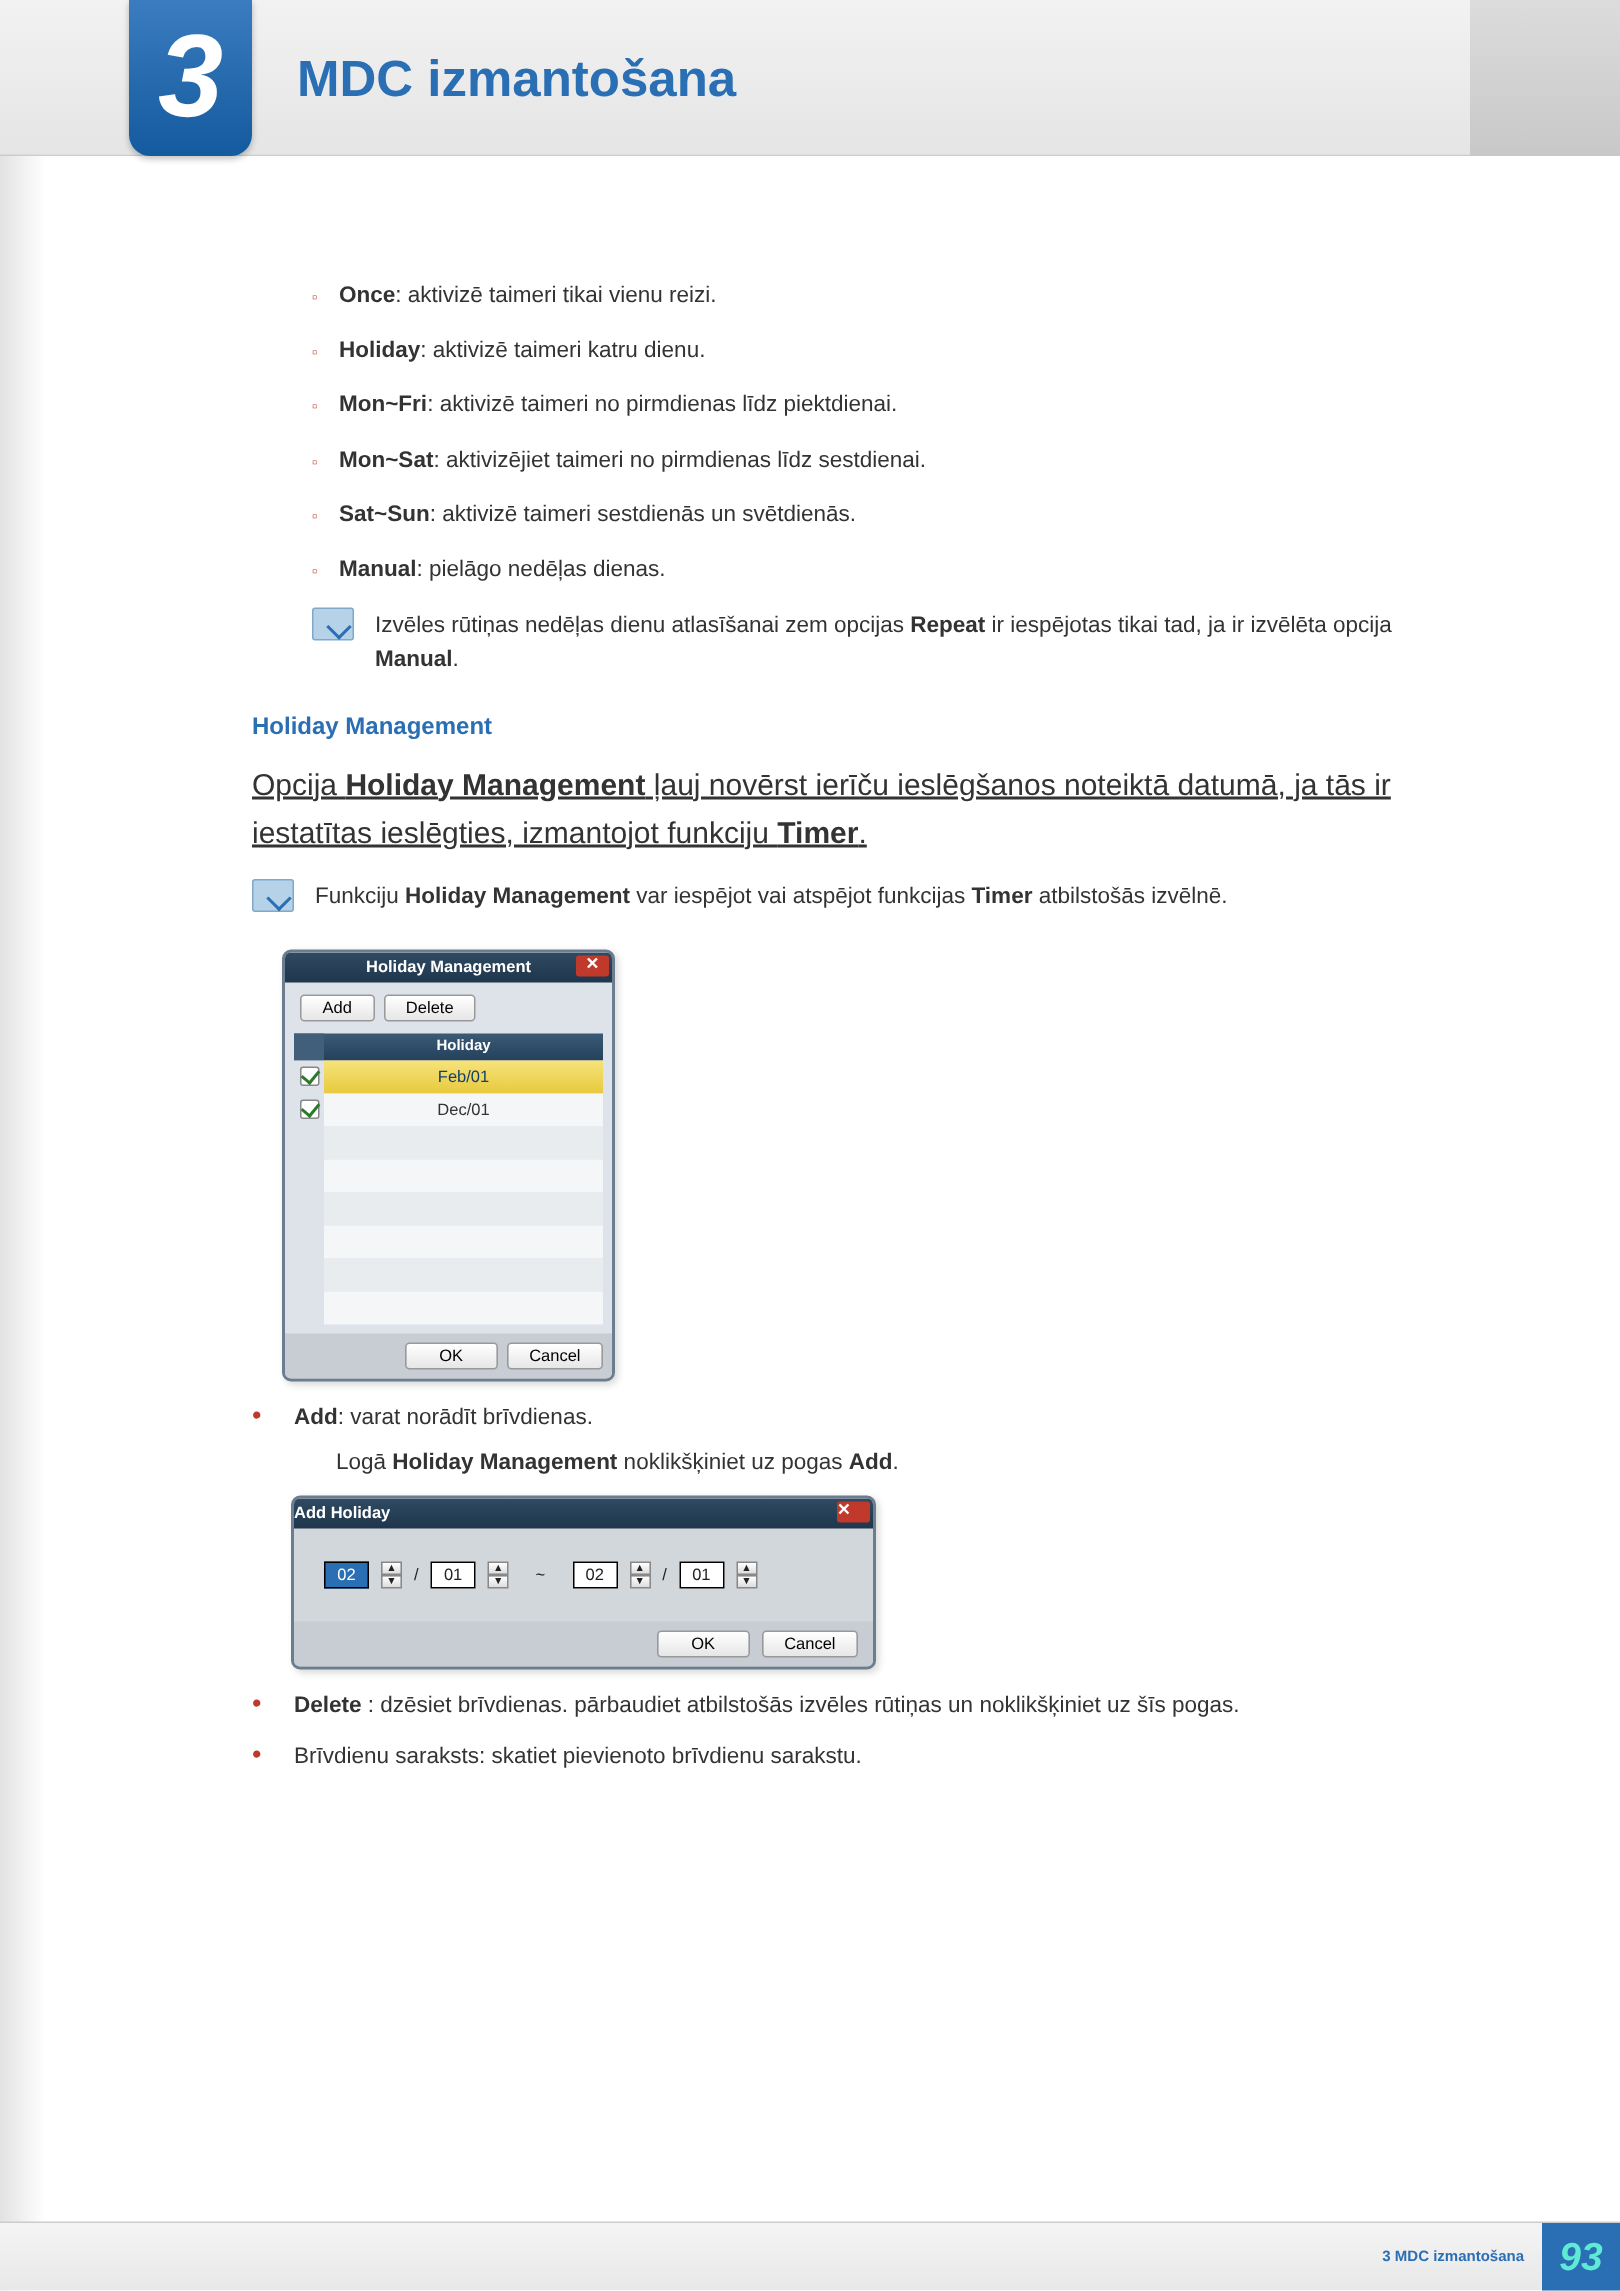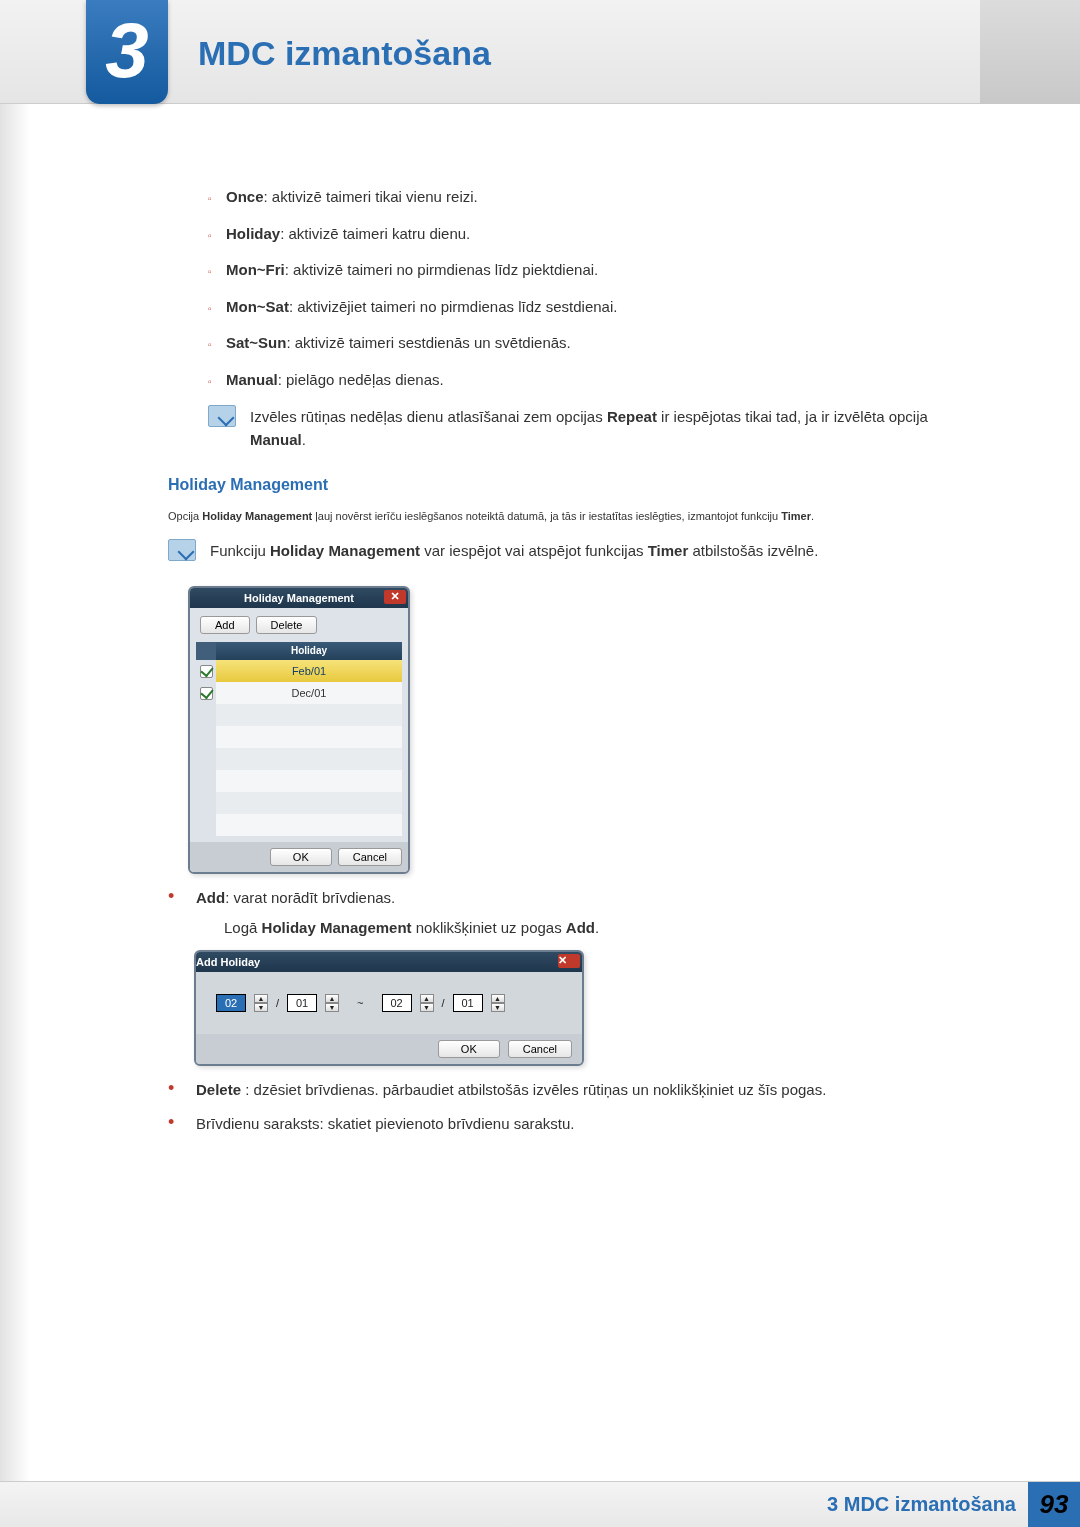--- a/index.html
+++ b/index.html
@@ -36,21 +36,21 @@
   .note { display:flex; margin: 14px 0 24px 40px; font-size:15px; line-height:1.55; }
   .note .note-icon {
     width:28px; height:22px; background:#b6d2e8; border:1px solid #7fa8c9;
     border-radius:2px; margin-right:14px; flex-shrink:0; position:relative;
   }
   .note .note-icon::after { content:""; position:absolute; right:3px; bottom:2px; width:10px; height:10px; border-left:2px solid #2a6eb4; border-bottom:2px solid #2a6eb4; transform:rotate(-45deg); }
   .note .nt { flex:1; }
   .b { font-weight:bold;margin-top:36px; }
 
   .subheading { color:#2a6eb4; font-weight:bold; font-size:16px; margin: 10px 0 14px 0; }
-  .para { font-size:11px; line-height:1.6; margin-bottom:12px; }
+  .para { font-size:20px; line-height:1.6; margin-bottom:12px;text-decoration:underline; }
 
   
   .hm-dialog {
     width:222px; margin: 12px 0 12px 20px;
     border:2px solid #6b7d8f; border-radius:6px; overflow:hidden; background:#dde3e8;
     box-shadow: 2px 2px 5px rgba(0,0,0,.15);
   }
   .hm-titlebar { height:20px; background:linear-gradient(#2f4a62,#1f364c); color:#fff; font-size:11px; font-weight:bold; text-align:center; line-height:20px; position:relative; }
   .hm-close { position:absolute; right:2px; top:2px; width:22px; height:14px; background:#c0392b; color:#fff; font-size:11px; line-height:13px; border-radius:2px; }
   .hm-toolbar { padding:8px 10px; display:flex; gap:6px; }
@@ -82,22 +82,22 @@
 
   
   .dot-list { margin-top:8px; }
   .dot-list .drow { display:flex; font-size:15px; line-height:1.6; margin-bottom:10px; }
   .dot-list .dot { color:#c0392b; width:22px; padding-left:0; font-size:18px; line-height:1.2; }
   .dot-list .dtxt { flex:1; padding-left:6px; }
   .dot-list .sub { margin-left:28px; margin-top:6px; }
 
   
   .footer { position:absolute; bottom:0; left:0; right:0; height:46px; background:linear-gradient(#f4f4f4,#e8e8e8); border-top:1px solid #ccc; display:flex; justify-content:flex-end; align-items:center; padding-right:0; }
-  .footer .ftxt { color:#2a6eb4; font-weight:bold; font-size:20px; margin-right:12px; }
-  .footer .pagebox { width:52px; height:46px; background:#2a6eb4; color:#000000; font-size:26px; font-weight:bold; display:flex; align-items:center; justify-content:center; font-style:italic; }
+  .footer .ftxt { color:#2a6eb4; font-weight:bold; font-size:10px; margin-right:12px; }
+  .footer .pagebox { width:52px; height:46px; background:#2a6eb4; color:#5eead4; font-size:26px; font-weight:bold; display:flex; align-items:center; justify-content:center; font-style:italic; }
 
   
   .left-edge { position:absolute; left:0; top:0; bottom:0; width:30px; background:linear-gradient(to right, #e2e2e2, #ffffff); }
 </style>
 </head>
 <body>
 
 <div class="left-edge"></div>
 
 <div class="page-header">

